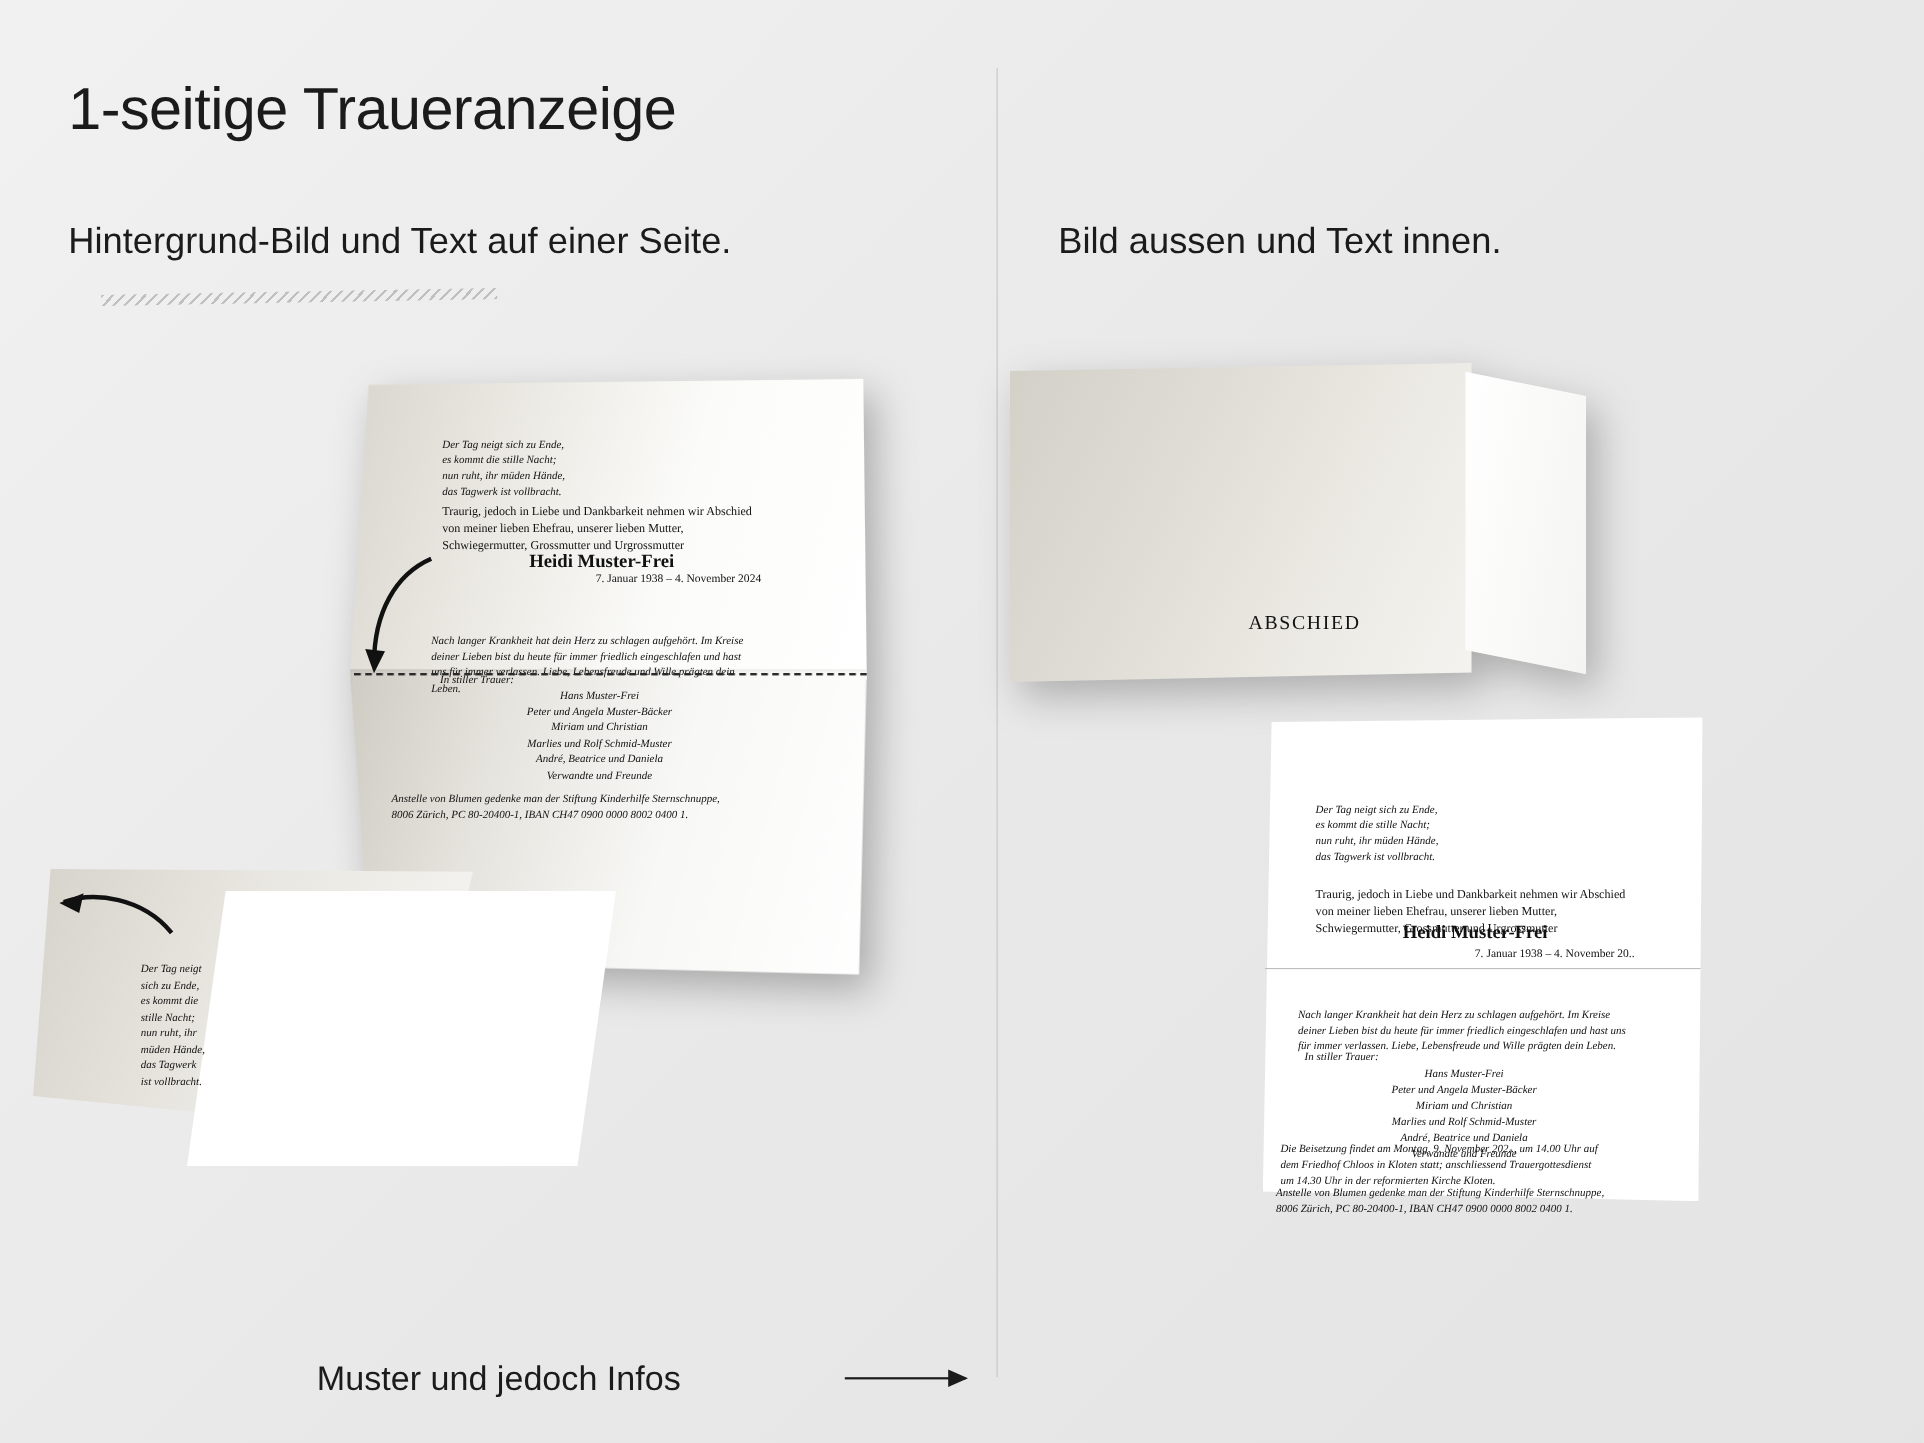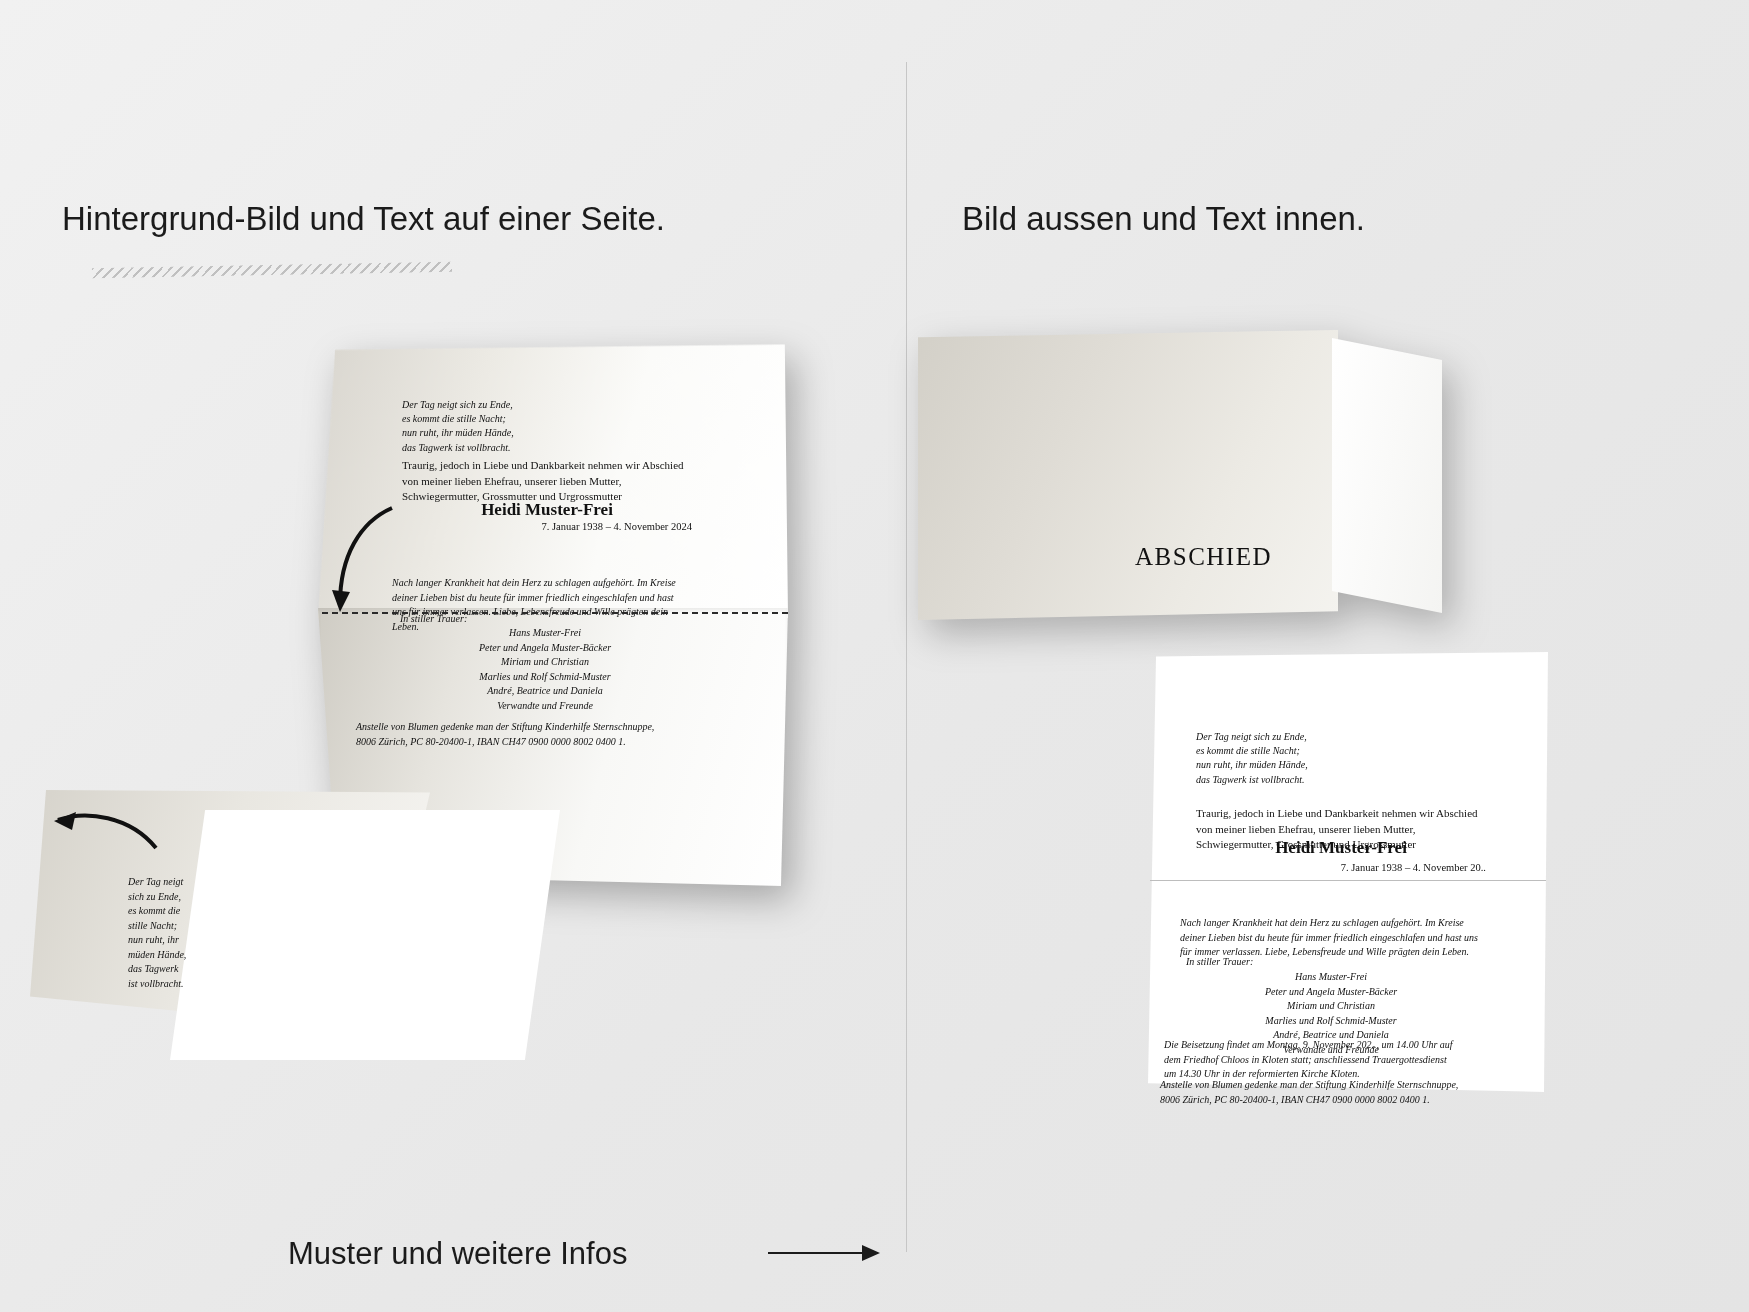--- a/index.html
+++ b/index.html
@@ -253,23 +253,23 @@
     left: 414px;
     top: 8px;
     width: 110px;
     height: 275px;
     background: linear-gradient(100deg, #ffffff 0%, #f4f4f2 100%);
     clip-path: polygon(0% 0%, 100% 8%, 100% 100%, 0% 92%);
   }
   .card-word {
     position: absolute;
     left: 1135px;
-    top: 543px;
-    font-family: "Liberation Serif", serif;
-    font-size: 25px;
+    top: 556px;
+    font-family: "Liberation Serif", serif;
+    font-size: 18px;
     letter-spacing: 1.5px;
     color: #121212;
   }
 
   .card-open {
     position: absolute;
     left: 1148px;
     top: 652px;
     width: 400px;
     height: 440px;
@@ -294,20 +294,21 @@
   #r-family  { left: 1186px; top: 950px; width: 290px; }
   #r-funeral { left: 1164px; top: 1018px; width: 290px; }
   #r-flowers | { }
   #r-flowers { left: 1160px; top: 1058px; width: 300px; }
 </style>
 </head>
 <body>
 
 <div class="page">
 
+  <div class="col-title" id="title-left">1-seitige Traueranzeige</div>
   <div class="col-sub" id="sub-left">Hintergrund-Bild und Text auf einer Seite.</div>
   <div class="col-sub" id="sub-right">Bild aussen und Text innen.</div>
 
   <div class="divider"></div>
 
   <div class="sheet-wrap">
     <div class="sheet-top"></div>
     <div class="sheet-bottom"></div>
   </div>
   <div class="fold-line"></div>
@@ -372,16 +373,16 @@
     <div>Hans Muster-Frei</div>
     <div>Peter und Angela Muster-Bäcker</div>
     <div>Miriam und Christian</div>
     <div>Marlies und Rolf Schmid-Muster</div>
     <div>André, Beatrice und Daniela</div>
     <div>Verwandte und Freunde</div>
   </div>
   <div class="doc-text para-italic" id="r-funeral">Die Beisetzung findet am Montag, 9. November 202.., um 14.00 Uhr auf dem Friedhof Chloos in Kloten statt; anschliessend Trauergottesdienst um 14.30 Uhr in der reformierten Kirche Kloten.</div>
   <div class="doc-text para-italic" id="r-flowers">Anstelle von Blumen gedenke man der Stiftung Kinderhilfe Sternschnuppe, 8006 Zürich, PC 80-20400-1, IBAN CH47 0900 0000 8002 0400 1.</div>
 
-  <div class="footer">Muster und weitere Infos</div>
+  <div class="footer">Muster und jedoch Infos</div>
   <div class="footer-arrow"></div>
 
 </div>
 
 </body></html>

